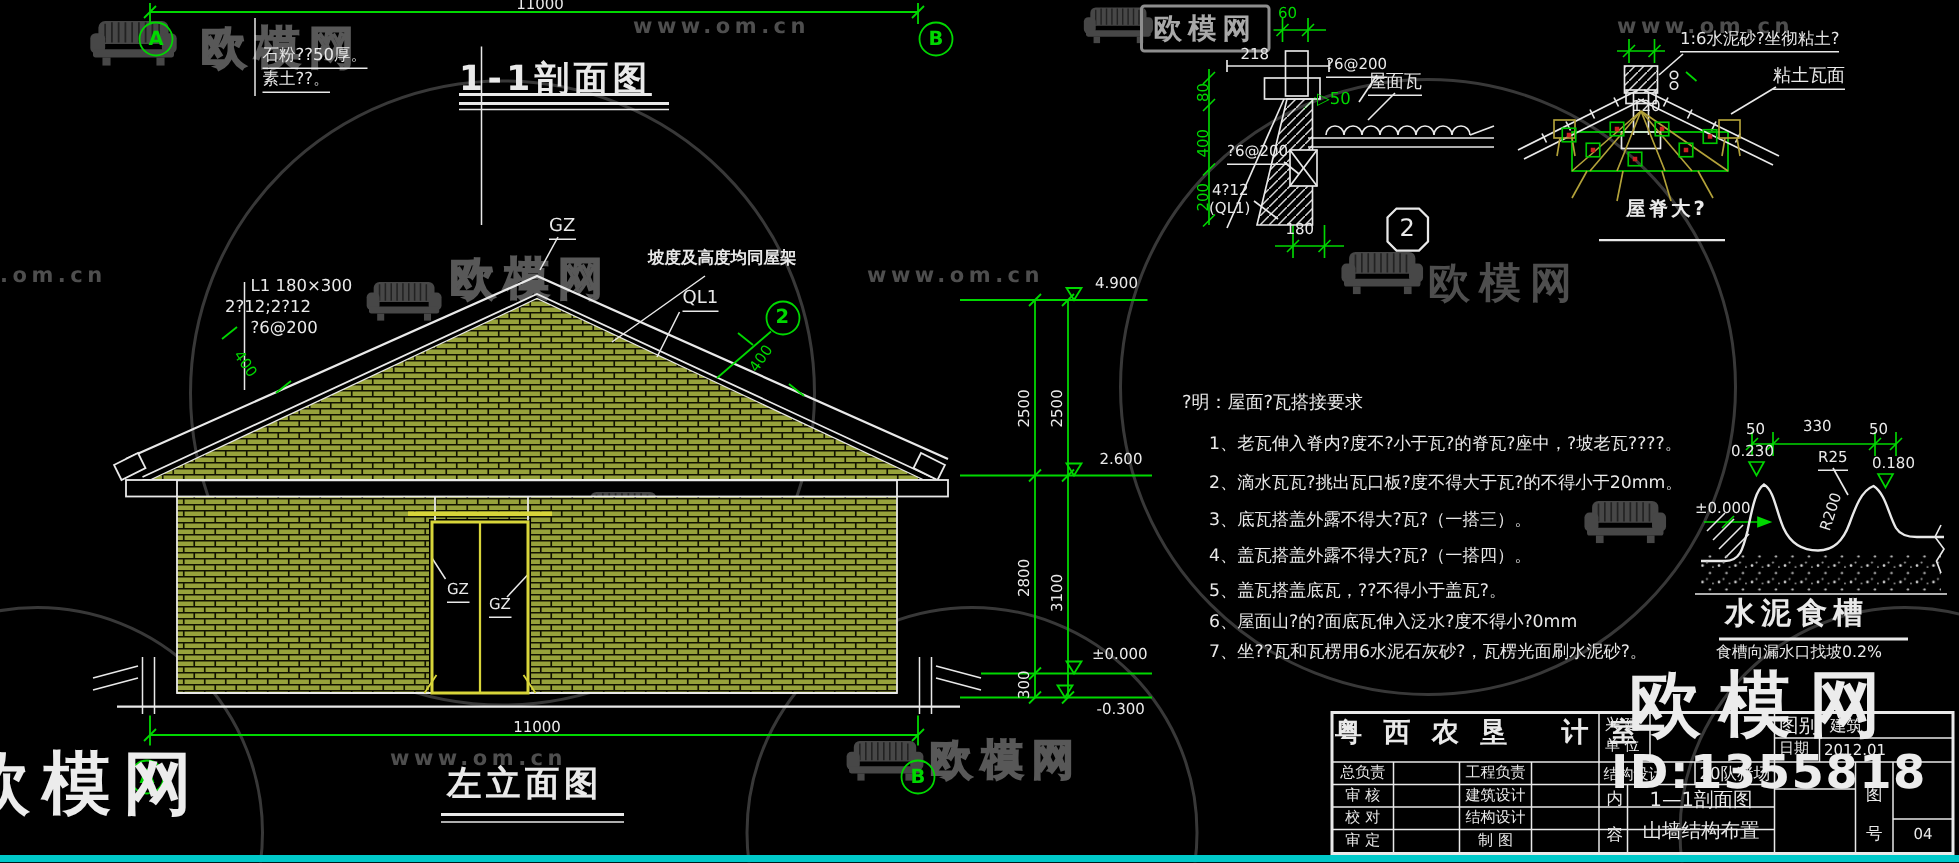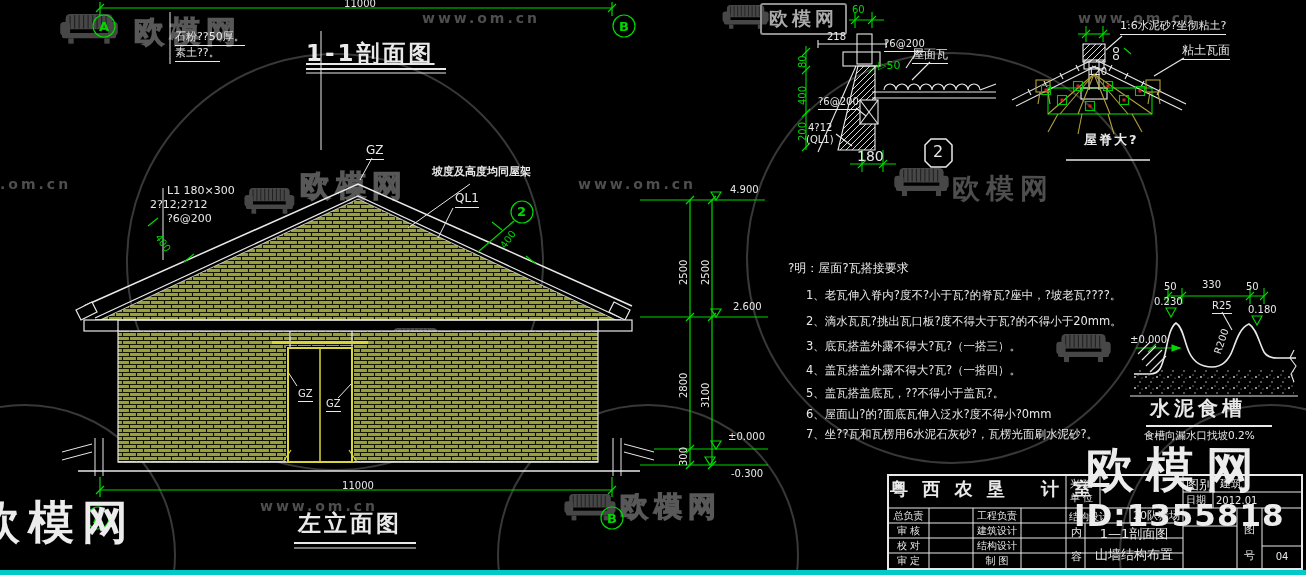--- a/index.html
+++ b/index.html
@@ -373,21 +373,21 @@
     <div class="t" style="left:827px;top:31px;font-size:10px;">218</div>
     <div class="t ul" style="left:884px;top:38px;font-size:10px;">?6@200</div>
     <div class="t ul" style="left:912px;top:48px;font-size:12px;">屋面瓦</div>
     <div class="t gt" style="left:878px;top:60px;font-size:11px;">▷50</div>
     <div class="t gt v90" style="left:797px;top:68px;font-size:10px;">80</div>
     <div class="t gt v90" style="left:797px;top:105px;font-size:10px;">400</div>
     <div class="t gt v90" style="left:797px;top:141px;font-size:10px;">200</div>
     <div class="t ul" style="left:818px;top:96px;font-size:10px;">?6@200</div>
     <div class="t" style="left:808px;top:122px;font-size:10px;">4?12</div>
     <div class="t" style="left:806px;top:134px;font-size:10px;">(QL1)</div>
-    <div class="t" style="left:857px;top:148px;font-size:14px;">180</div>
+    <div class="t" style="left:857px;top:148px;font-size:10px;">180</div>
     <div class="t" style="left:933px;top:143px;font-size:16px;">2</div>
 
     <div class="t" style="left:1088px;top:18px;font-size:10px;margin-top:48px;">120</div>
     <div class="t ul" style="left:1120px;top:20px;">1:6水泥砂?坐彻粘土?</div>
     <div class="t ul" style="left:1182px;top:44px;font-size:12px;">粘土瓦面</div>
     <div class="t b" style="left:1084px;top:133px;font-size:13px;letter-spacing:2px;">屋脊大?</div>
 
     <div class="t" style="left:788px;top:262px;font-size:12px;">?明：屋面?瓦搭接要求</div>
     <div class="t" style="left:806px;top:289px;font-size:11.5px;">1、老瓦伸入脊内?度不?小于瓦?的脊瓦?座中，?坡老瓦????。</div>
     <div class="t" style="left:806px;top:315px;font-size:11.5px;">2、滴水瓦瓦?挑出瓦口板?度不得大于瓦?的不得小于20mm。</div>

